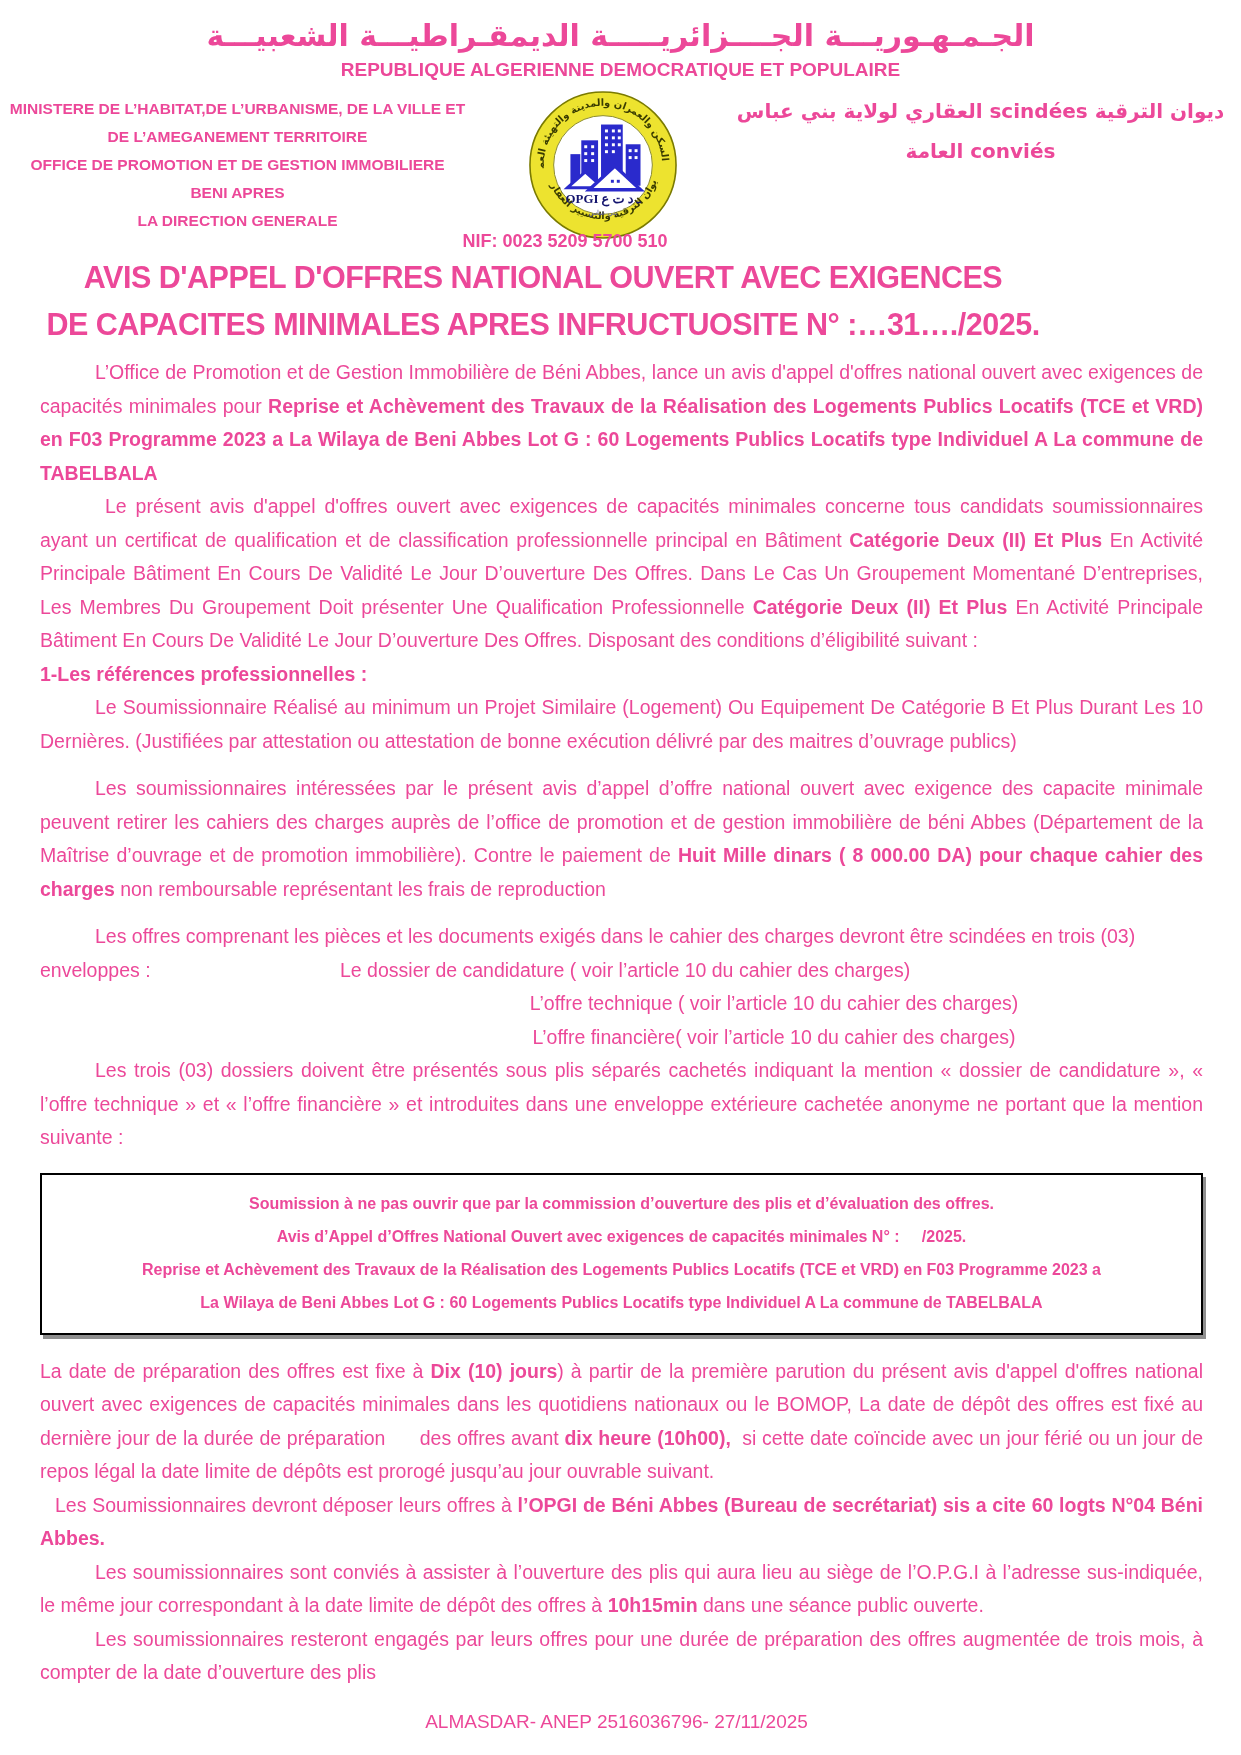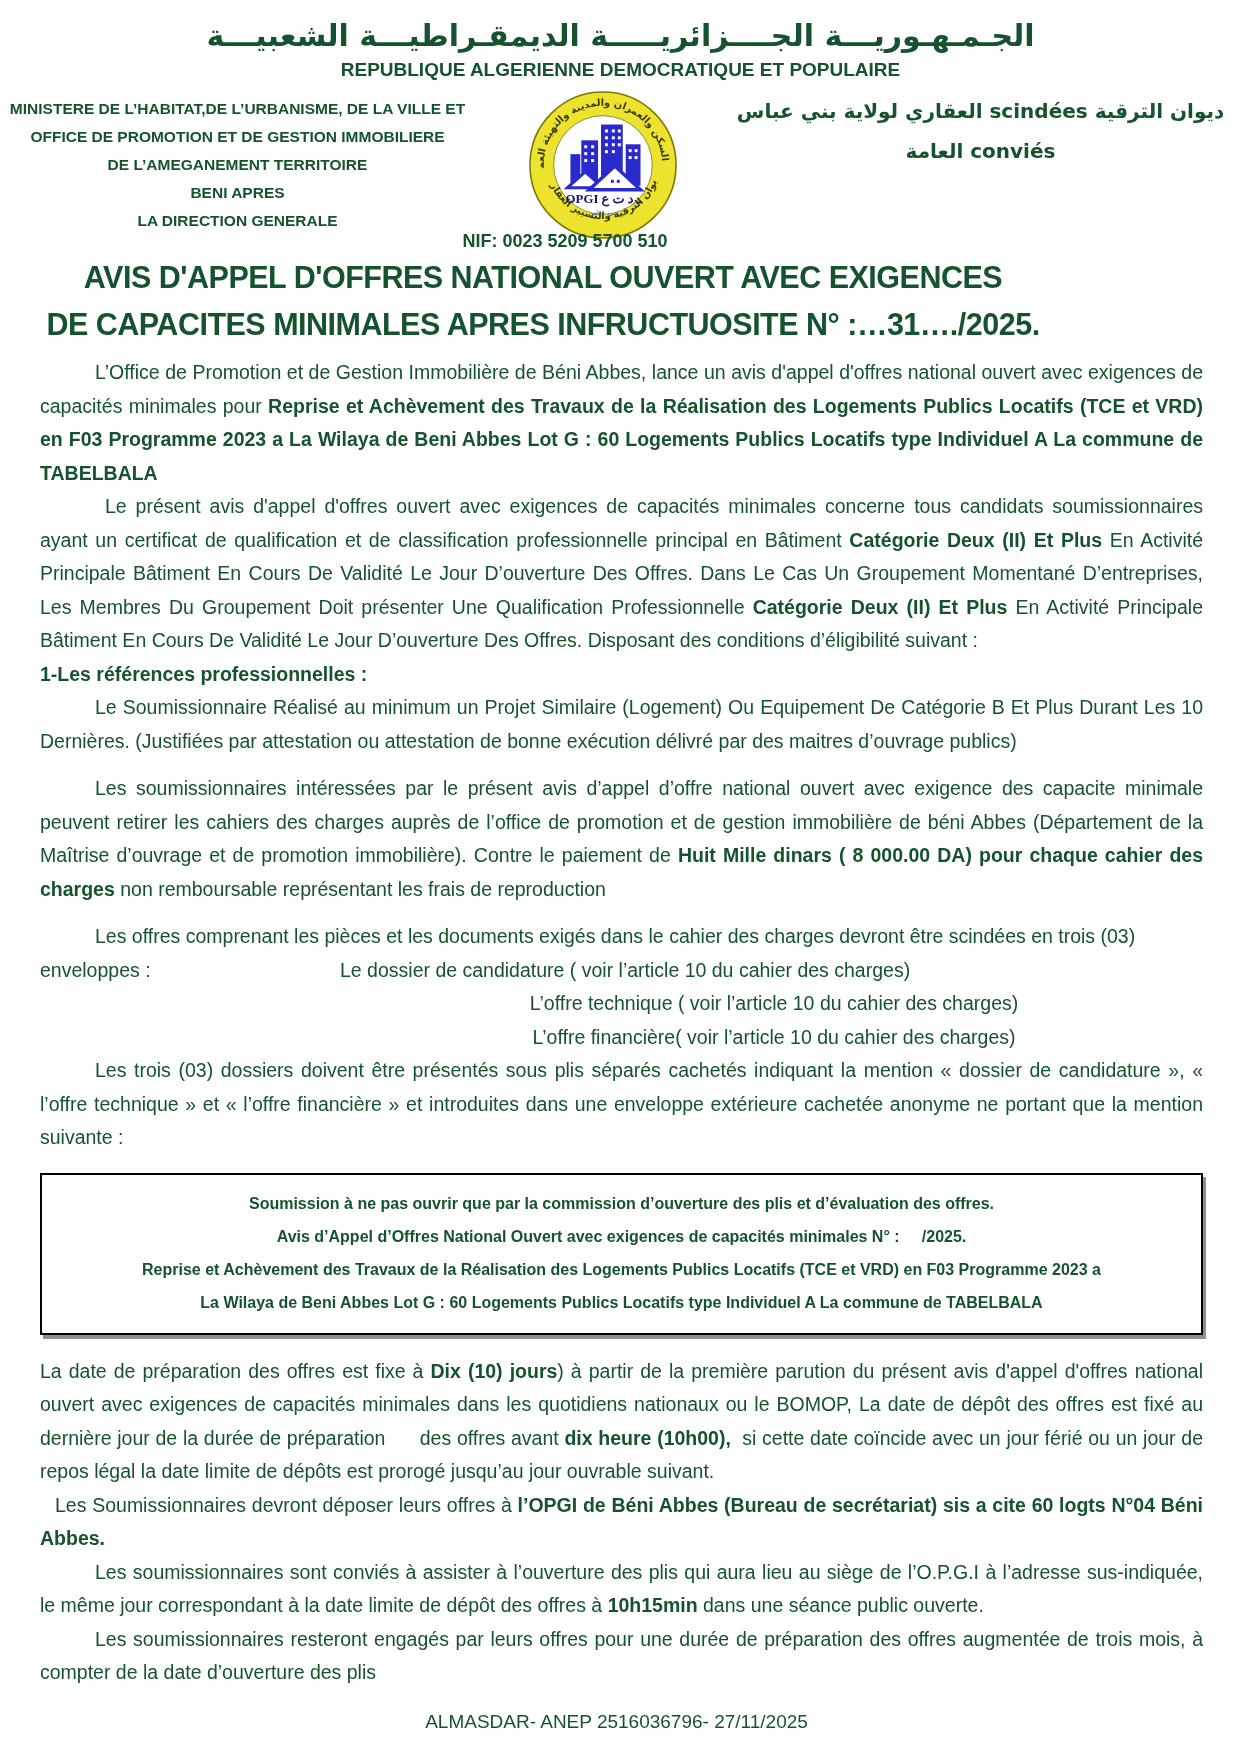--- a/index.html
+++ b/index.html
@@ -3,21 +3,21 @@
 <meta charset="utf-8">
 <style>
   * { margin:0; padding:0; box-sizing:border-box; }
   html,body { background:#fff; }
   .page {
     position:relative;
     width:1241px; height:1755px;
     margin:0 auto;
     background:#fff;
     font-family:"Liberation Sans", sans-serif;
-    color:#14532d;
+    color:#ec4899;
     overflow:hidden;
     padding-top:14px;
   }
   
   .arabic-title {
     text-align:center;
     font-family:"DejaVu Sans", sans-serif;
     font-size:30px; font-weight:bold;
     direction:rtl;
     margin:4px 60px 6px 60px;
@@ -121,22 +121,22 @@
 <div class="page">
 
   <div class="arabic-title">الجـمـهـوريـــة الجــــزائريـــــة الديمقـراطيـــة الشعبيـــة</div>
 
   <div class="republic-line">REPUBLIQUE ALGERIENNE DEMOCRATIQUE ET POPULAIRE</div>
 
   <div class="header-row">
 
     <div class="col-left">
       <div class="min-line">MINISTERE DE L’HABITAT,DE L’URBANISME, DE LA VILLE ET</div>
+      <div class="min-line">DE L’AMEGANEMENT TERRITOIRE</div>
       <div class="min-line">OFFICE DE PROMOTION ET DE GESTION IMMOBILIERE</div>
-      <div class="min-line">DE L’AMEGANEMENT TERRITOIRE</div>
       <div class="min-line">BENI APRES</div>
       <div class="min-line">LA DIRECTION GENERALE</div>
     </div>
 
     <div class="col-center">
       
       <svg width="158" height="152" viewBox="0 0 160 154" aria-hidden="true">
         <circle cx="80" cy="77" r="74" fill="#EDE32F" stroke="#7a7a00" stroke-width="1.6"></circle>
         <circle cx="80" cy="77" r="50" fill="#ffffff" stroke="#8a8a30" stroke-width="1"></circle>
         <defs>

